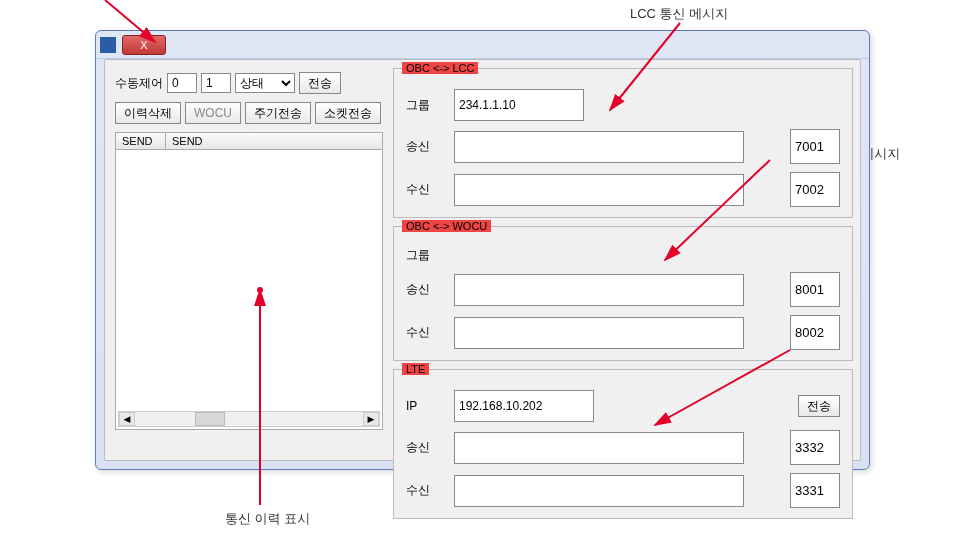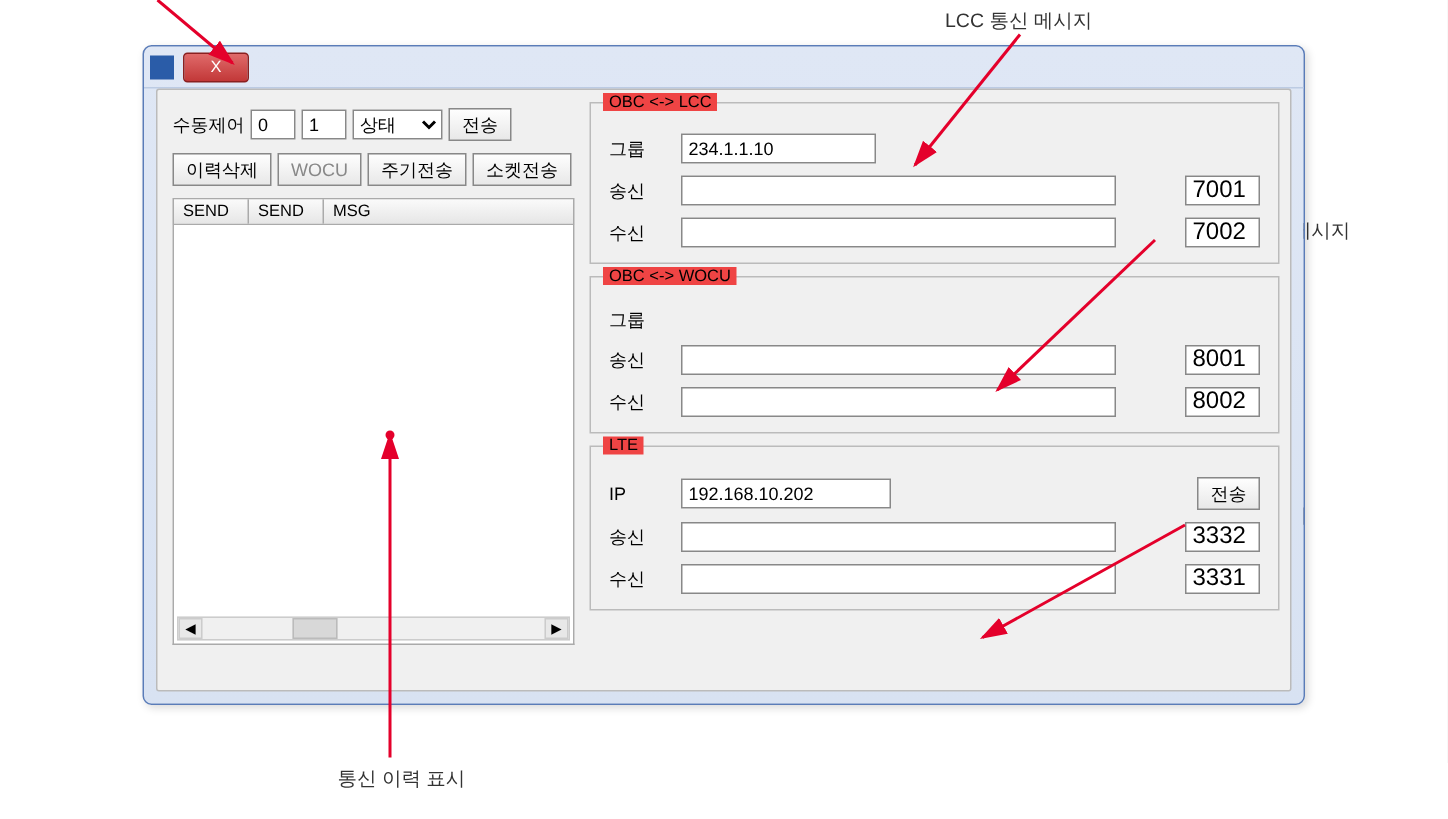--- a/index.html
+++ b/index.html
@@ -190,31 +190,31 @@
       gap: 8px;
     }
     .field-row:last-child { margin-bottom: 0; }
     .field-label {
       width: 40px;
       font-size: 12px;
     }
     .field-input {
       border: 1px solid #888;
       background: #fff;
-      height: 20px;
+      height: 32px;
       padding: 0 4px;
       font-size: 12px;
     }
     .field-port {
       border: 1px solid #888;
       background: #fff;
-      height: 20px;
+      height: 35px;
       width: 50px;
       padding: 0 4px;
-      font-size: 16px;
+      font-size: 13px;
       margin-left: auto;
     }
     svg.overlay {
       position: absolute;
       top: 0;
       left: 0;
       width: 965px;
       height: 546px;
       pointer-events: none;
     }
@@ -246,21 +246,20 @@
       </div>
       <div class="row2">
         <button class="btn">이력삭제</button>
         <button class="btn" style="color:#888;">WOCU</button>
         <button class="btn">주기전송</button>
         <button class="btn">소켓전송</button>
       </div>
       <div class="grid-header">
         <div style="width:50px;">SEND</div>
         <div style="width:50px;">SEND</div>
-        <div>MSG</div>
       </div>
       <div class="grid-body">
         <div class="scrollbar-h">
           <div class="scroll-arrow">◀</div>
           <div class="scroll-thumb"></div>
           <div class="scroll-arrow" style="margin-left:auto;">▶</div>
         </div>
       </div>
     </div>
 

